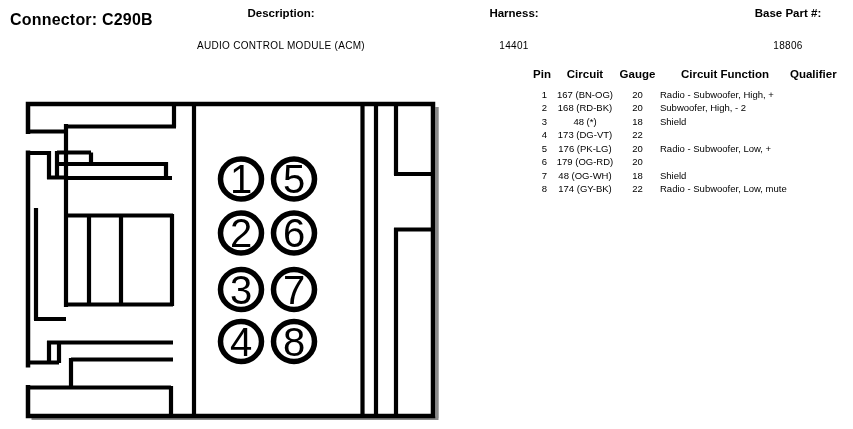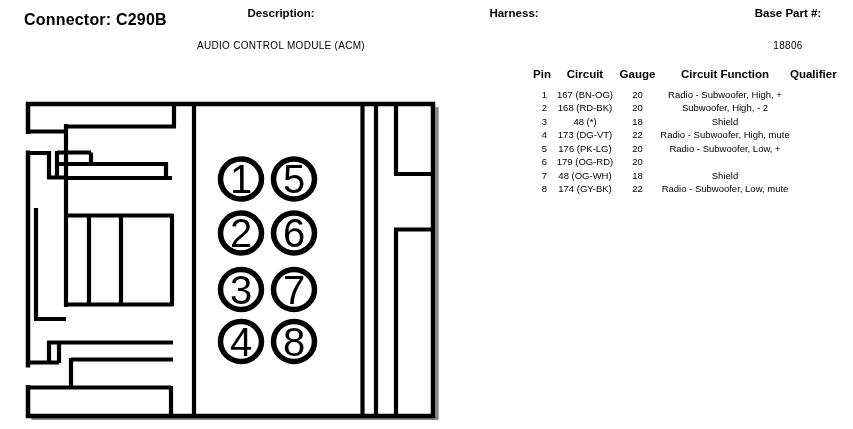--- a/index.html
+++ b/index.html
@@ -2,56 +2,57 @@
 <html><head>
 <meta charset="utf-8">
 <style>
   html,body{margin:0;padding:0;background:#ffffff;}
   body{
     width:853px;height:429px;position:relative;overflow:hidden;
     font-family:"Liberation Sans","DejaVu Sans",sans-serif;color:#000;
     -webkit-font-smoothing:none;
   }
   .header-title{
-    position:absolute;left:24px;top:11px;
+    position:absolute;left:10px;top:11px;
     font-size:16px;font-weight:bold;letter-spacing:.2px;white-space:nowrap;
   }
   .hblock{position:absolute;top:7px;text-align:center;}
   .hblock .lbl{font-weight:bold;font-size:11.5px;line-height:13px;}
   .hblock .val{font-size:10px;line-height:13px;margin-top:19px;letter-spacing:.3px;white-space:nowrap;}
   #desc-block{left:181px;width:200px;}
   #harness-block{left:414px;width:200px;}
   #basepart-block{left:688px;width:200px;}
 
   .pin-table{position:absolute;left:528px;top:68px;width:322px;}
   .pt-row{display:grid;grid-template-columns:24px 66px 39px 3px 130px 56px;align-items:baseline;}
   .pt-head{font-weight:bold;font-size:11.5px;line-height:13px;margin-bottom:7px;}
   .pt-body .pt-row{font-size:9.5px;line-height:13.45px;white-space:nowrap;}
   .c-pin{text-align:right;padding-right:5px;}
   .pt-head .c-pin{padding-right:1px;}
   .c-circuit{text-align:center;}
   .c-gauge{text-align:center;}
-  .c-func{text-align:center;}
+  .c-func{text-align:left;}
   .pt-head .c-func{text-align:center;}
   .c-qual{text-align:left;}
 
   .drawing{position:absolute;left:0;top:0;}
 </style>
 </head>
 <body>
 
 <div class="header-title">Connector: C290B</div>
 
 <div class="hblock" id="desc-block">
   <div class="lbl">Description:</div>
   <div class="val">AUDIO CONTROL MODULE (ACM)</div>
 </div>
 
 <div class="hblock" id="harness-block">
   <div class="lbl">Harness:</div>
+  <div class="val">14401</div>
 </div>
 
 <div class="hblock" id="basepart-block">
   <div class="lbl">Base Part #:</div>
   <div class="val">18806</div>
 </div>
 
 <div class="pin-table">
   <div class="pt-row pt-head">
     <div class="c-pin">Pin</div>
@@ -87,21 +88,20 @@
     <div class="c-spacer"></div>
     <div class="c-func">Shield</div>
     <div class="c-qual"></div>
   </div>
 
   <div class="pt-row">
     <div class="c-pin">4</div>
     <div class="c-circuit">173 (DG-VT)</div>
     <div class="c-gauge">22</div>
     <div class="c-spacer"></div>
-    <div class="c-func">Radio - Subwoofer, High, mute</div>
     <div class="c-qual"></div>
   </div>
 
   <div class="pt-row">
     <div class="c-pin">5</div>
     <div class="c-circuit">176 (PK-LG)</div>
     <div class="c-gauge">20</div>
     <div class="c-spacer"></div>
     <div class="c-func">Radio - Subwoofer, Low, +</div>
     <div class="c-qual"></div>

